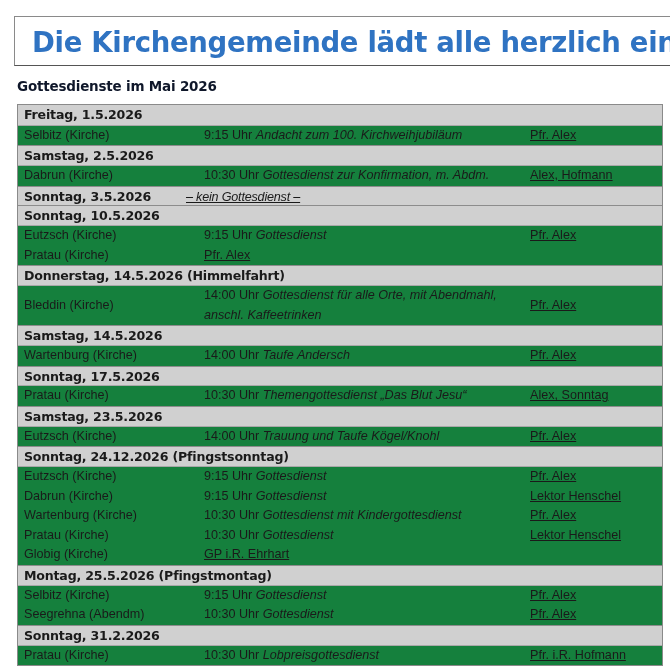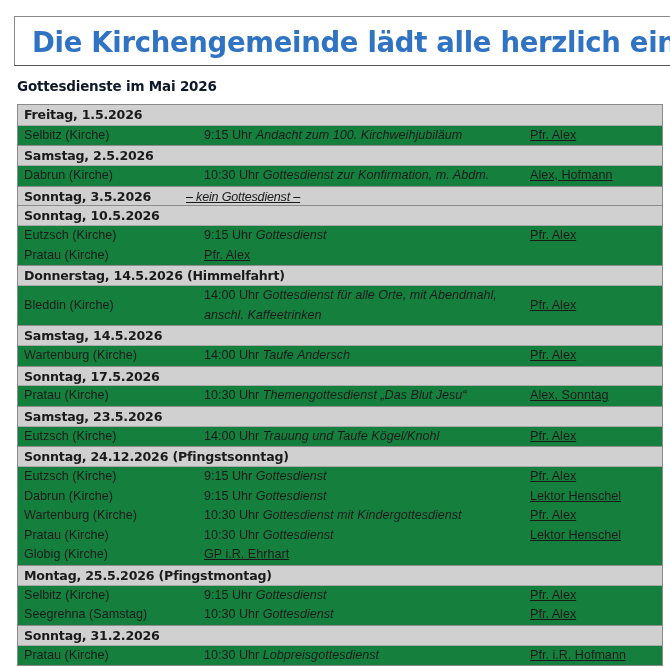--- a/index.html
+++ b/index.html
@@ -143,21 +143,21 @@
       </div>
     </div>
     <div class="day-head"><span>Montag, 25.5.2026 (Pfingstmontag)</span></div>
     <div class="entries">
       <div class="row">
         <div class="c-place">Selbitz (Kirche)</div>
         <div class="c-svc"><span class="time">9:15 Uhr</span> <span class="desc">Gottesdienst</span></div>
         <div class="c-lead">Pfr. Alex</div>
       </div>
       <div class="row">
-        <div class="c-place">Seegrehna (Samstag)</div>
+        <div class="c-place">Seegrehna (Abendm)</div>
         <div class="c-svc"><span class="time">10:30 Uhr</span> <span class="desc">Gottesdienst</span></div>
         <div class="c-lead">Pfr. Alex</div>
       </div>
     </div>
     <div class="day-head"><span>Sonntag, 31.2.2026</span></div>
     <div class="entries">
       <div class="row">
         <div class="c-place">Pratau (Kirche)</div>
         <div class="c-svc"><span class="time">10:30 Uhr</span> <span class="desc">Lobpreisgottesdienst</span></div>
         <div class="c-lead">Pfr. i.R. Hofmann</div>

